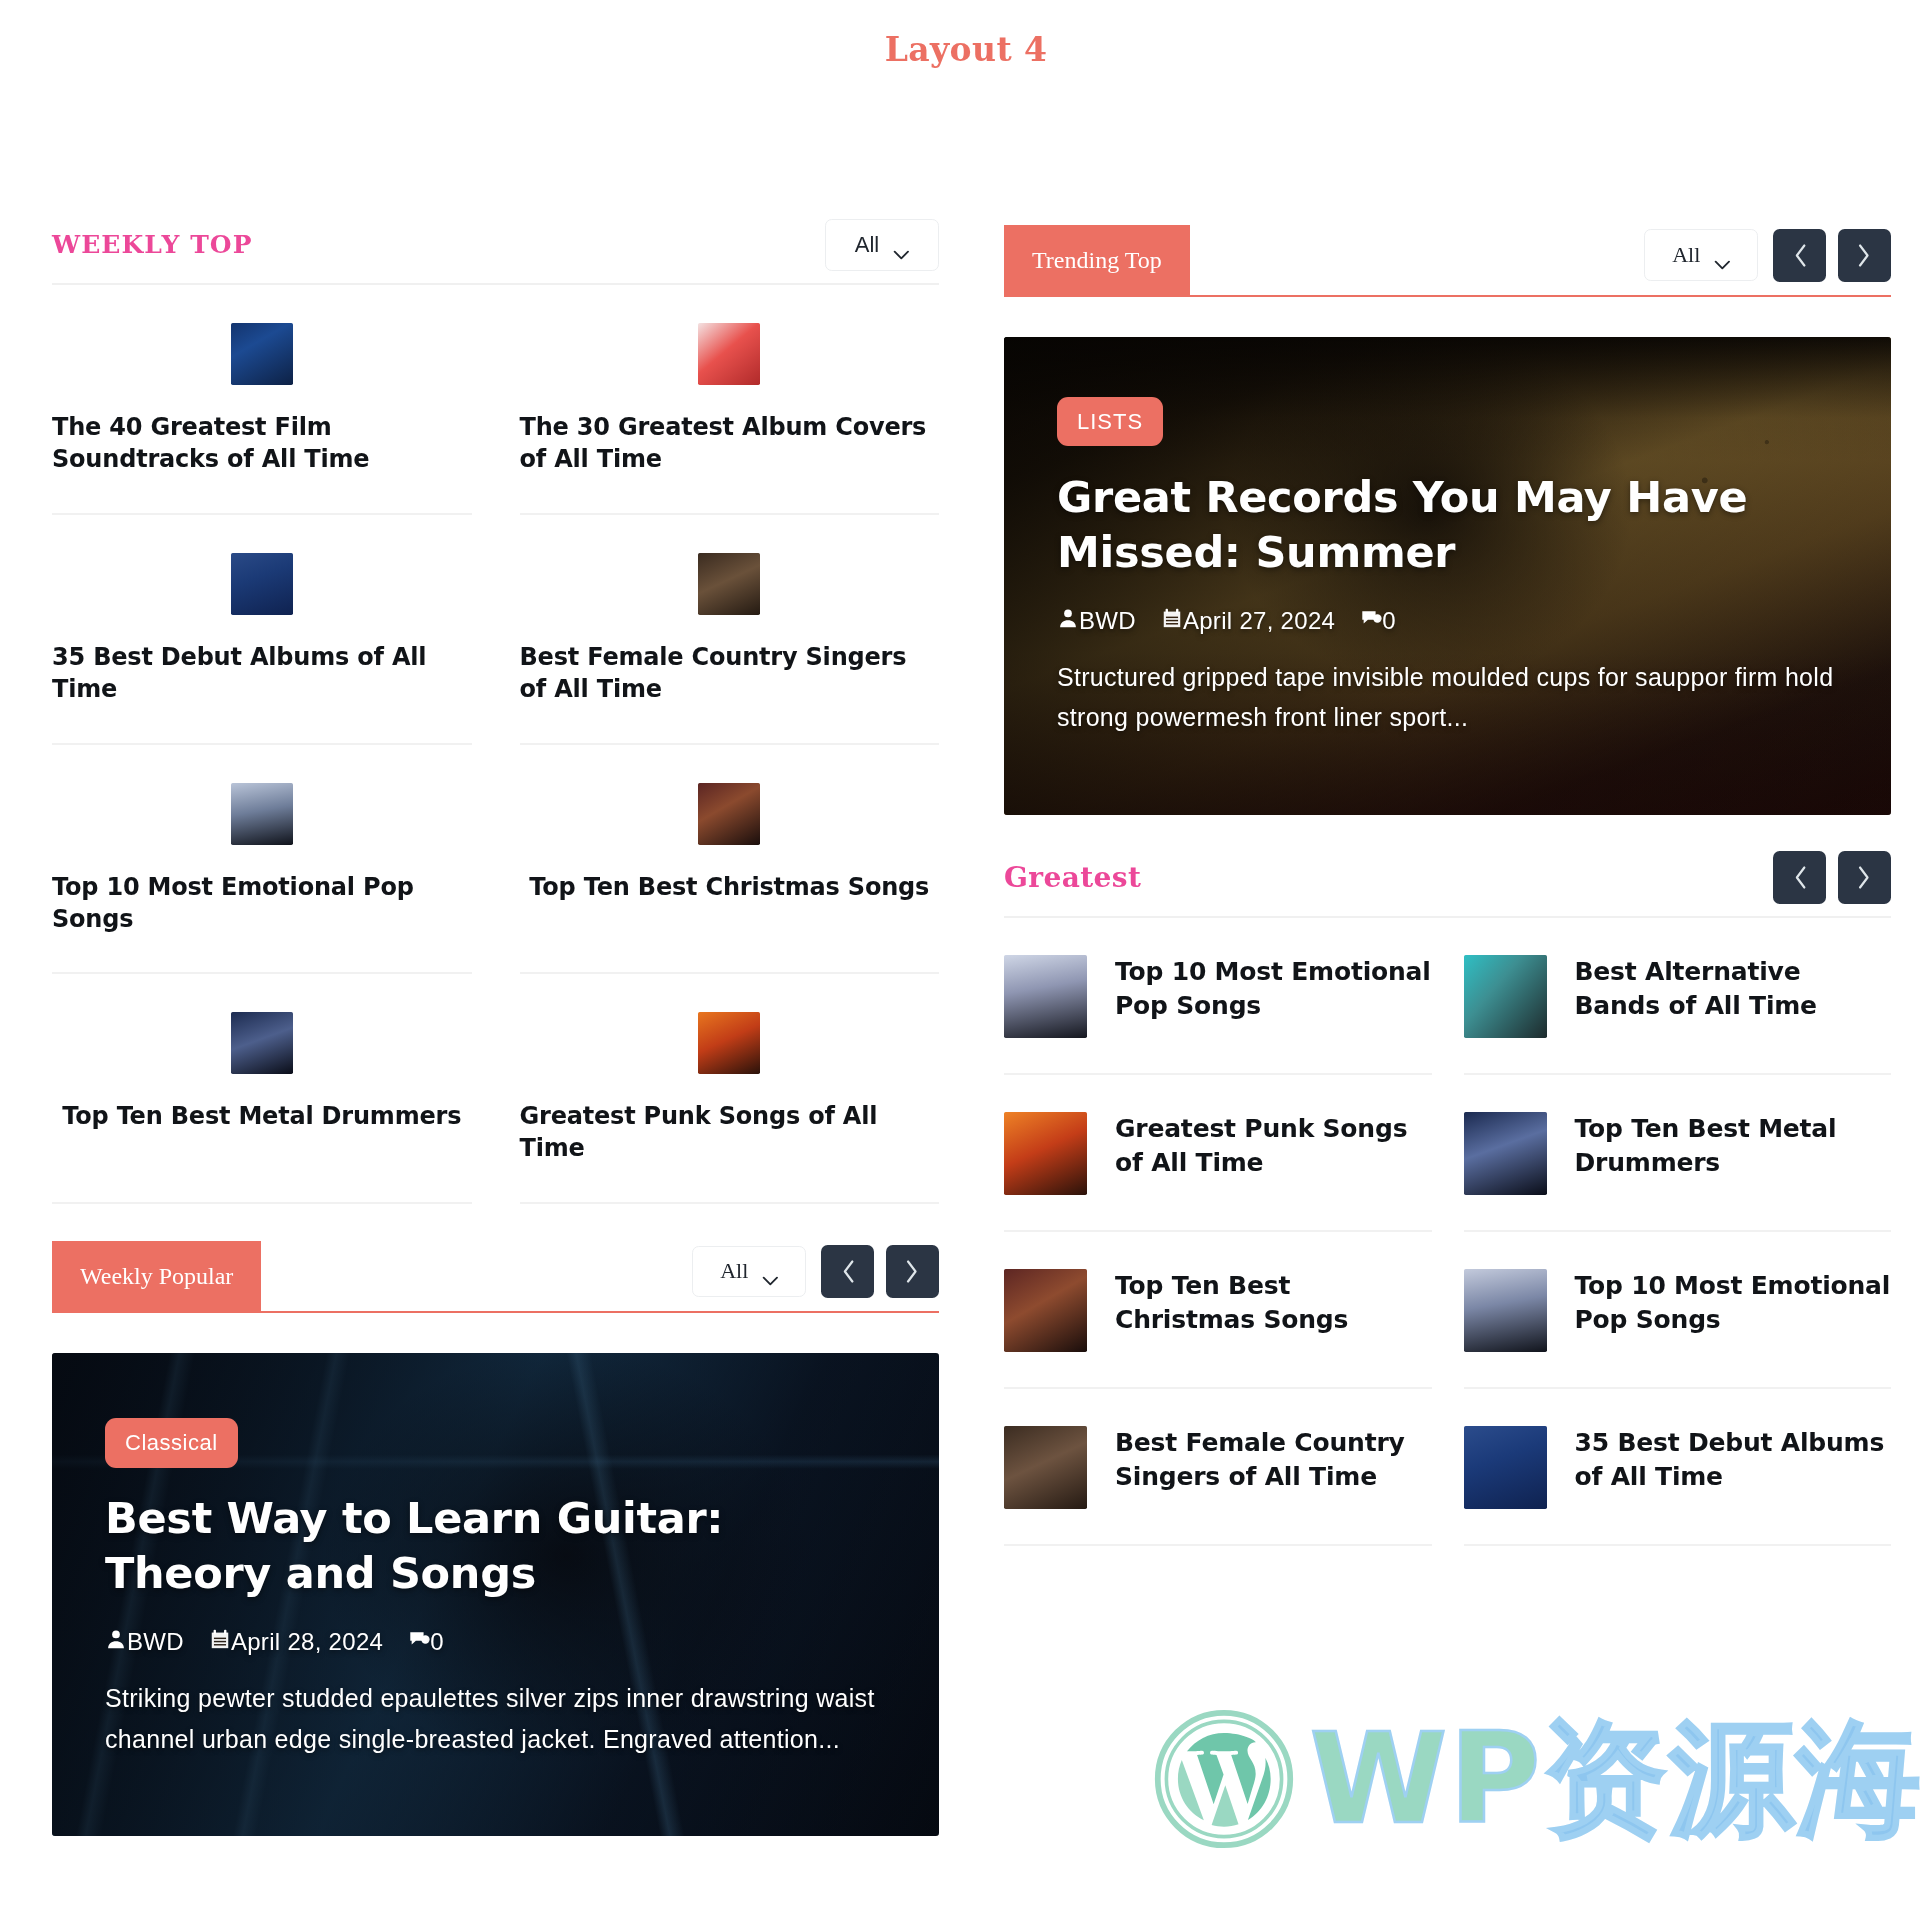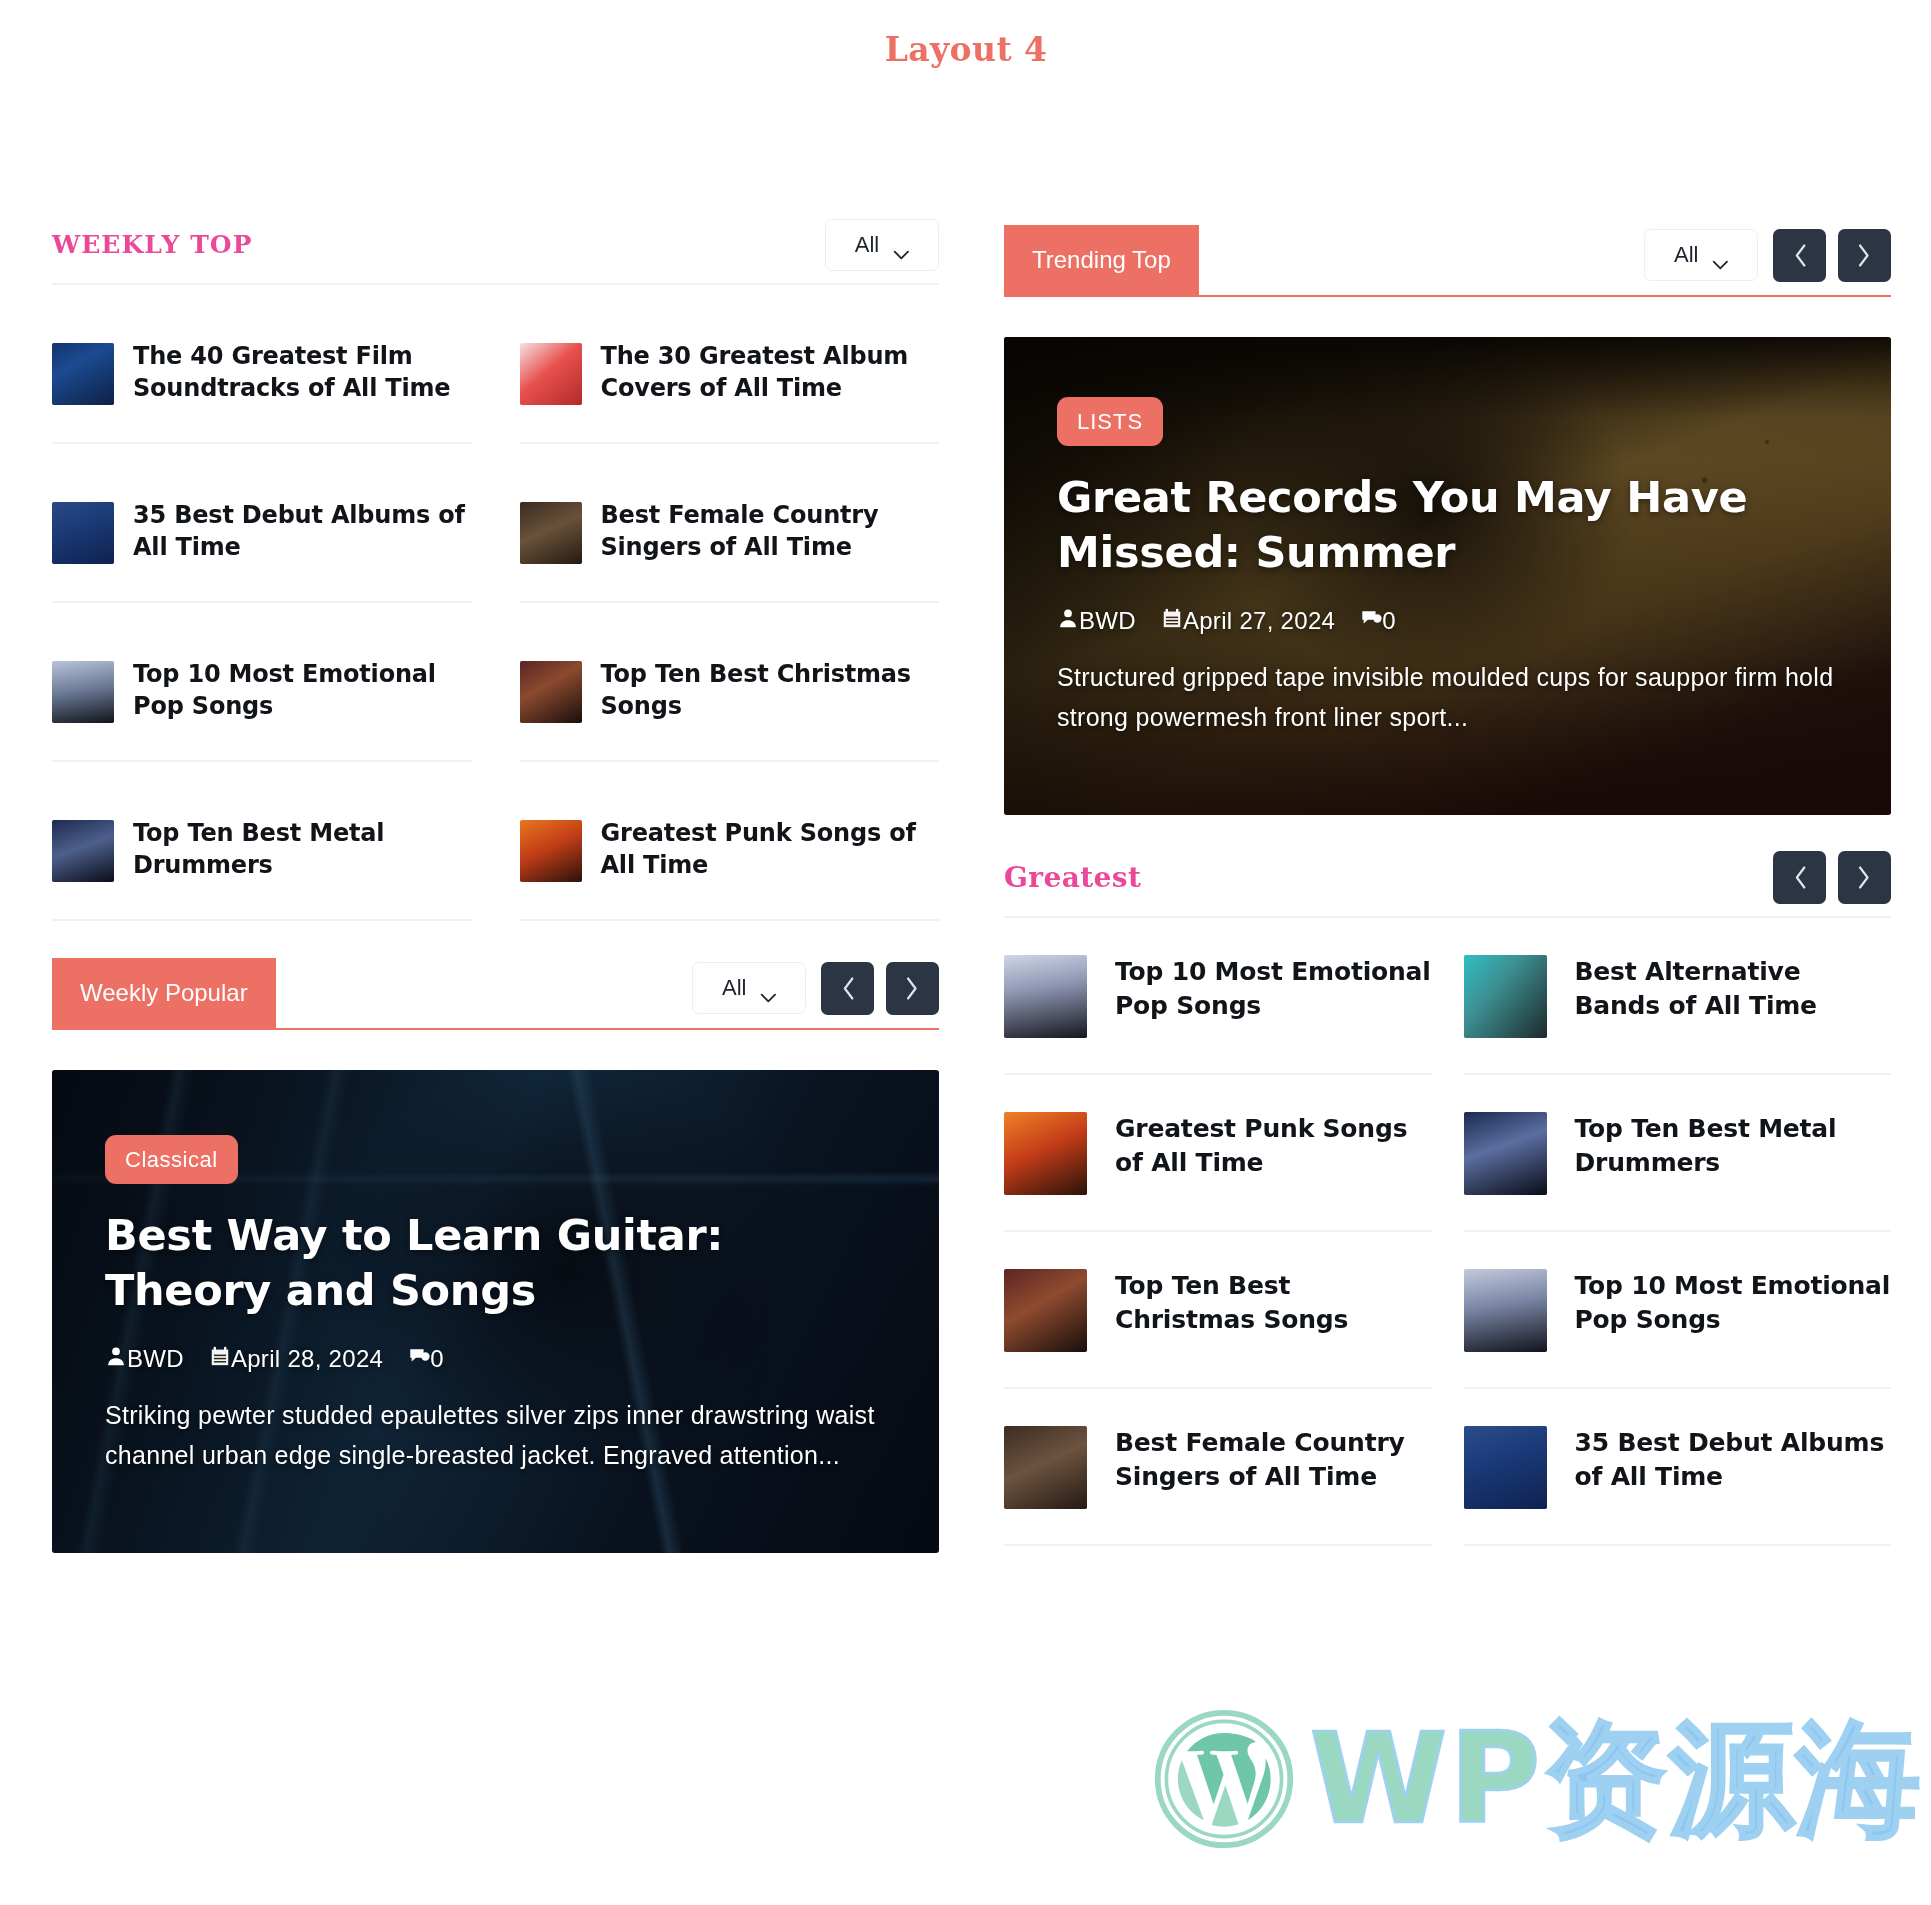--- a/index.html
+++ b/index.html
@@ -45,20 +45,21 @@
     white-space: nowrap;
   }
   .head-plain.tr .head-title { font-size: 28px; letter-spacing: 0.4px; }
 
   
   .head-tab {
     position: relative;
     display: flex; align-items: stretch; justify-content: space-between;
     height: 72px;
     border-bottom: 2.5px solid #ec7063;
+    font-family: Liberation Serif, serif;
   }
   .head-tab .tab-pill {
     background: #ec7063;
     color: #ffffff;
     font-size: 24px;
     display: flex; align-items: center;
     padding: 0 28px;
     white-space: nowrap;
   }
   .head-tab .head-ctrls { display: flex; align-items: center; padding-bottom: 10px; }
@@ -87,24 +88,25 @@
   .navbtn + .navbtn { margin-left: 11.7px; }
 
   
   .wt-grid {
     display: grid;
     grid-template-columns: 1fr 1fr;
     column-gap: 48px;
     margin-top: 0;
   }
   .wt-item {
-    display: flex; align-items: flex-end; gap: 19px;
+    display: flex; align-items: center; gap: 27px;
     padding: 38px 0 37px 0;
     border-bottom: 2.5px solid #f1f1f1;
     min-height: 159px;
+    flex-direction: column;
   }
   .wt-item .thumb { width: 62px; height: 62px; flex: 0 0 62px; border-radius: 1.7px; }
   .wt-item .wt-title {
     font-family: "DejaVu Sans", sans-serif;
     font-weight: 700;
     font-size: 24px;
     line-height: 1.33;
     color: #111418;
     letter-spacing: -0.2px;
   }

